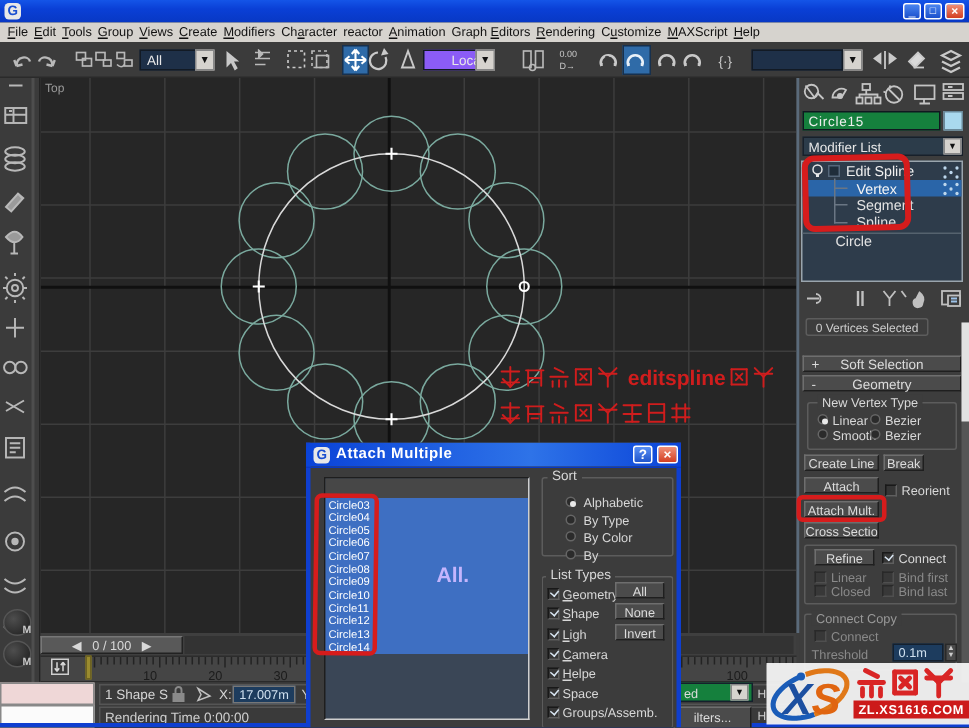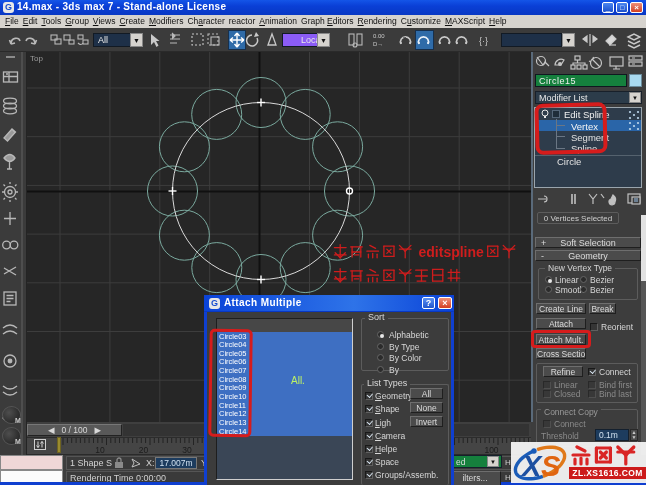--- a/index.html
+++ b/index.html
@@ -7,21 +7,20 @@
 .chk{width:8px;height:8px;background:#353535;border:1px solid;border-color:#191919 #5f5f5f #5f5f5f #191919;display:inline-block;position:relative}
 .chk.on::after{content:"";position:absolute;left:1px;top:0px;width:4px;height:2.5px;border-left:1.5px solid #d9e6f2;border-bottom:1.5px solid #d9e6f2;transform:rotate(-50deg)}
 .gbx{border:1px solid #5c5c5c;border-radius:2px}
 .glabel{position:absolute;background:#3d3d3d;padding:0 3px;color:#d8d8d8}
 .rtxt{color:#d8d8d8}
 .mi{margin-left:4px}
 </style></head><body>
 
 <div class="abs" style="left:0;top:0;width:646px;height:15px;background:linear-gradient(#1455e8,#0a3fd6 40%,#0838c4)">
   <div class="abs" style="left:3px;top:2px;width:11px;height:11px;border-radius:3px;background:#e8e8e8;color:#1a4fd0;font-size:9px;font-weight:bold;text-align:center;line-height:11px">G</div>
-  <div class="abs" style="left:17px;top:1px;color:#fff;font-size:10px;font-weight:bold;letter-spacing:.3px">14.max - 3ds max 7  - Stand-alone License</div>
   <div class="abs" style="left:602px;top:2px;width:12px;height:11px;background:linear-gradient(#4a85f0,#1c50cc);border:1px solid #fff;border-radius:2px;color:#fff;font-size:8px;line-height:9px;text-align:center">_</div>
   <div class="abs" style="left:616px;top:2px;width:12px;height:11px;background:linear-gradient(#4a85f0,#1c50cc);border:1px solid #fff;border-radius:2px;color:#fff;font-size:7px;line-height:10px;text-align:center">□</div>
   <div class="abs" style="left:630px;top:2px;width:13px;height:11px;background:linear-gradient(#f09078,#d33f22);border:1px solid #fff;border-radius:2px;color:#fff;font-size:8px;font-weight:bold;line-height:10px;text-align:center">×</div>
 </div>
 
 <div class="abs" style="left:0;top:15px;width:646px;height:13px;background:#d6d3ce;color:#111;font-size:8.5px;line-height:13px;white-space:nowrap">
   <span style="margin-left:5px"><u>F</u>ile</span><span class="mi"><u>E</u>dit</span><span class="mi"><u>T</u>ools</span><span class="mi"><u>G</u>roup</span><span class="mi"><u>V</u>iews</span><span class="mi"><u>C</u>reate</span><span class="mi"><u>M</u>odifiers</span><span class="mi">Ch<u>a</u>racter</span><span class="mi">reactor</span><span class="mi"><u>A</u>nimation</span><span class="mi">Graph <u>E</u>ditors</span><span class="mi"><u>R</u>endering</span><span class="mi">C<u>u</u>stomize</span><span class="mi"><u>M</u>AXScript</span><span class="mi"><u>H</u>elp</span>
 </div>
 
 <div class="abs" style="left:0;top:28px;width:646px;height:24px;background:#3b3b3b;border-bottom:1px solid #2a2a2a">
@@ -567,21 +566,21 @@
   </div>
 
   <div class="abs" style="left:9px;top:23px;width:137px;height:162px;background:#3a4656;border:1px solid;border-color:#1e1e1e #cfcfcf #cfcfcf #1e1e1e">
     <div class="abs" style="left:0;top:0;width:135px;height:13px;background:#474747"></div>
     <div class="abs" style="left:0;top:13px;width:135px;height:104px;background:#3e6fc2"></div>
     <div class="abs" style="left:2px;top:13.5px;color:#fff;font-size:7.5px;line-height:8.66px;font-family:'Liberation Sans'">Circle03<br>Circle04<br>Circle05<br>Circle06<br>Circle07<br>Circle08<br>Circle09<br>Circle10<br>Circle11<br>Circle12<br>Circle13<br>Circle14</div>
   </div>
 
   <div class="abs" style="left:2px;top:34px;width:43px;height:108px;border:3.5px solid #d61c1c;border-radius:5px;transform:rotate(.8deg)"></div>
 
-  <div class="abs" style="left:84px;top:80px;color:#bef264;font-size:10px;font-weight:normal">All.</div>
+  <div class="abs" style="left:84px;top:80px;color:#c4b5fd;font-size:14px;font-weight:bold">All.</div>
 
   <div class="abs gbx" style="left:154px;top:23px;width:88px;height:53px;border-color:#5c5c5c"></div>
   <div class="abs" style="left:158px;top:17px;background:#3c3c3c;padding:0 3px;color:#d8d8d8;font-size:9px">Sort</div>
   <div class="abs" style="left:170px;top:36px;width:7px;height:7px;border-radius:50%;background:#2b2b2b;border:1px solid #666"></div>
   <div class="abs" style="left:172.5px;top:38.5px;width:4px;height:4px;border-radius:50%;background:#e8e8e8"></div>
   <div class="abs rtxt" style="left:182px;top:35px;font-size:8.5px">Alphabetic</div>
   <div class="abs" style="left:170px;top:47.5px;width:7px;height:7px;border-radius:50%;background:#2b2b2b;border:1px solid #666"></div>
   <div class="abs rtxt" style="left:182px;top:46.5px;font-size:8.5px">By Type</div>
   <div class="abs" style="left:170px;top:59px;width:7px;height:7px;border-radius:50%;background:#2b2b2b;border:1px solid #666"></div>
   <div class="abs rtxt" style="left:182px;top:58px;font-size:8.5px">By Color</div>

